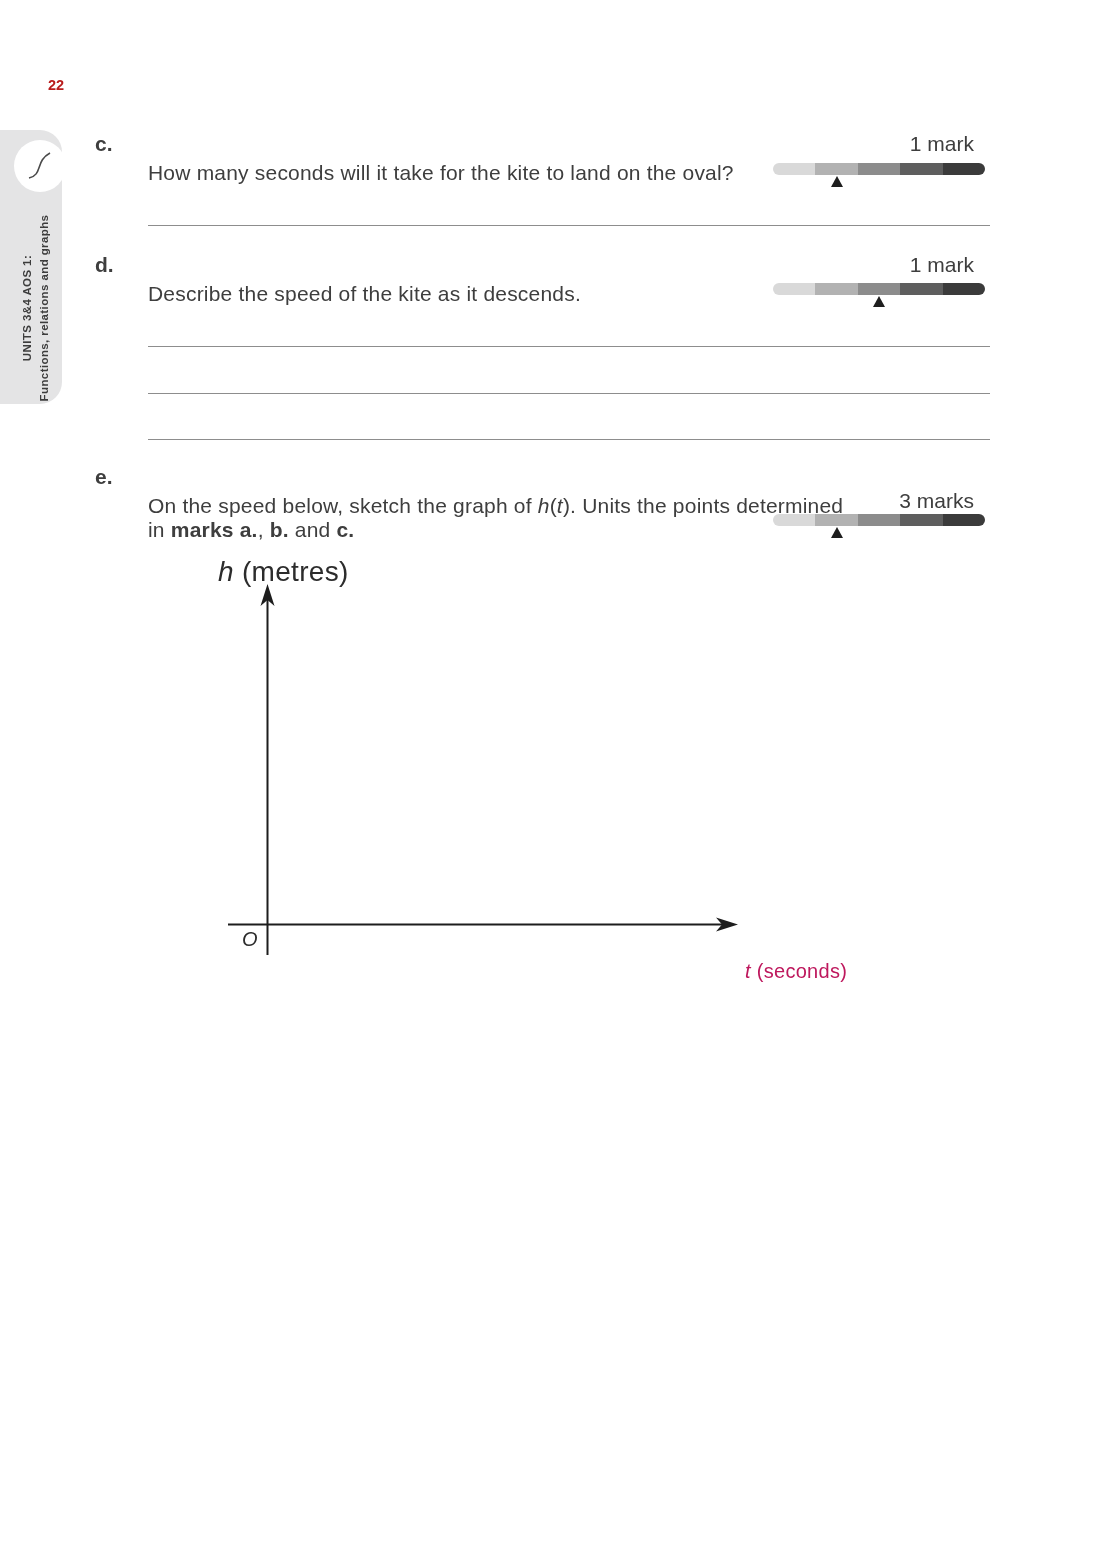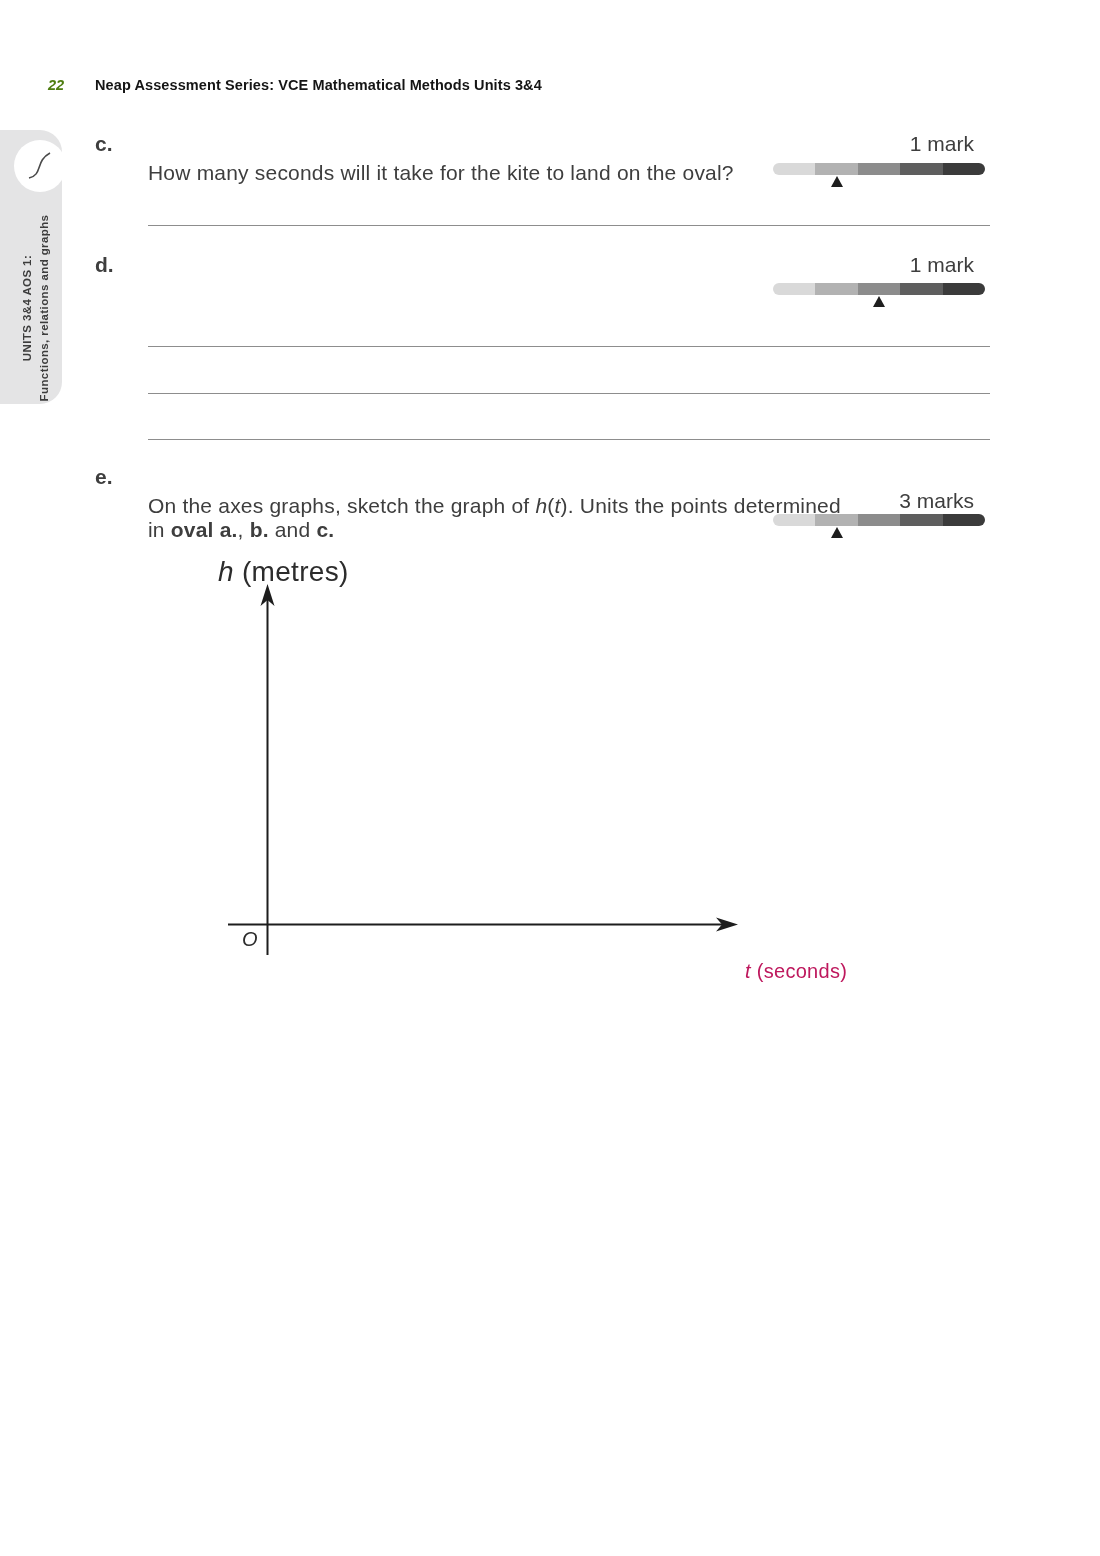--- a/index.html
+++ b/index.html
@@ -1,20 +1,20 @@
 <!DOCTYPE html>
 <html><head>
 <meta charset="utf-8">
 <style>
   html,body { margin:0; padding:0; }
   body { font-family:"Liberation Sans", sans-serif; background:#fff; }
   .page { position:relative; width:1100px; height:1556px; background:#ffffff; overflow:hidden; }
 
   
-  .page-num { position:absolute; left:48px; top:77px; font-size:14.5px; font-weight:700; color:#4d7c0f;font-style:italic; }
+  .page-num { position:absolute; left:48px; top:77px; font-size:14.5px; font-weight:700; color:#b91c1c; }
   .header-title { position:absolute; left:95px; top:77px; font-size:14.5px; font-weight:700; color:#151515; letter-spacing:0.1px; }
 
   
   .side-tab { position:absolute; left:0; top:130px; width:62px; height:274px; background:#e4e4e5; border-radius:0 22px 22px 0; }
   .side-circle { position:absolute; left:14px; top:10px; width:52px; height:52px; background:#fff; border-radius:50%; }
   .side-text { position:absolute; left:36px; top:178px; transform:translate(-50%,-50%) rotate(-90deg); text-align:center; white-space:nowrap; font-size:11.5px; font-weight:600; color:#3c3c3c; letter-spacing:0.4px; line-height:17px; }
 
   
   .q-label { position:absolute; left:95px; font-size:21px; font-weight:700; color:#3e3e3e; }
   .q-text  { position:absolute; left:148px; font-size:21px; color:#3e3e3e; letter-spacing:0.2px; line-height:24px;margin-top:29px; }
@@ -38,21 +38,20 @@
   .origin { position:absolute; left:242px; top:928px; font-size:20px; font-style:italic; color:#2c2c2c; }
   .graph-ylabel i, .graph-xlabel i { font-style:italic; }
   .bold { font-weight:700; }
 </style>
 </head>
 <body>
 
 <div class="page">
 
   <div class="page-num">22</div>
-  <div class="header-title">Neap Assessment Series: VCE Mathematical Methods Units 3&amp;4</div>
 
   <div class="side-tab">
     <div class="side-circle">
       <svg width="52" height="52" viewBox="0 0 52 52">
         <path d="M 15 38 C 29 35, 21 21, 36 13" fill="none" stroke="#4a4a4a" stroke-width="1.6"></path>
       </svg>
     </div>
     <div class="side-text">
       <div>UNITS 3&amp;4 AOS 1:</div>
       <div>Functions, relations and graphs</div>
@@ -68,39 +67,40 @@
         <div class="seg" style="background: rgb(178, 178, 178);"></div>
         <div class="seg" style="background: rgb(140, 140, 140);"></div>
         <div class="seg" style="background: rgb(94, 94, 94);"></div>
         <div class="seg" style="background: rgb(59, 59, 59);"></div>
       </div>
     <div class="pointer" style="left: 30%;"></div>
   </div>
   <div class="ans-line" style="top:225px;"></div>
 
   <div class="q-label" style="top:253px;">d.</div>
+  <div class="q-text" style="top:253px;">Describe the speed of the kite as it descends.</div>
   <div class="marks" style="top:253px;">1 mark</div>
   <div class="diffbar" style="top:283px;">
     <div class="track">
         <div class="seg" style="background: rgb(217, 217, 217);"></div>
         <div class="seg" style="background: rgb(178, 178, 178);"></div>
         <div class="seg" style="background: rgb(140, 140, 140);"></div>
         <div class="seg" style="background: rgb(94, 94, 94);"></div>
         <div class="seg" style="background: rgb(59, 59, 59);"></div>
       </div>
     <div class="pointer" style="left: 50%;"></div>
   </div>
   <div class="ans-line" style="top:346px;"></div>
   <div class="ans-line" style="top:393px;"></div>
   <div class="ans-line" style="top:439px;"></div>
 
   <div class="q-label" style="top:465px;">e.</div>
   <div class="q-text" style="top:465px;">
-    <span>On the axes graphs, sketch the graph of </span><i>h</i><span>(</span><i>t</i><span>). Units the points determined</span><br>
-    <span>in </span><span class="bold">oval a.</span><span>, </span><span class="bold">b.</span><span> and </span><span class="bold">c.</span>
+    <span>On the speed below, sketch the graph of </span><i>h</i><span>(</span><i>t</i><span>). Units the points determined</span><br>
+    <span>in </span><span class="bold">marks a.</span><span>, </span><span class="bold">b.</span><span> and </span><span class="bold">c.</span>
   </div>
   <div class="marks" style="top:489px;">3 marks</div>
   <div class="diffbar" style="top:514px;">
     <div class="track">
         <div class="seg" style="background: rgb(217, 217, 217);"></div>
         <div class="seg" style="background: rgb(178, 178, 178);"></div>
         <div class="seg" style="background: rgb(140, 140, 140);"></div>
         <div class="seg" style="background: rgb(94, 94, 94);"></div>
         <div class="seg" style="background: rgb(59, 59, 59);"></div>
       </div>

